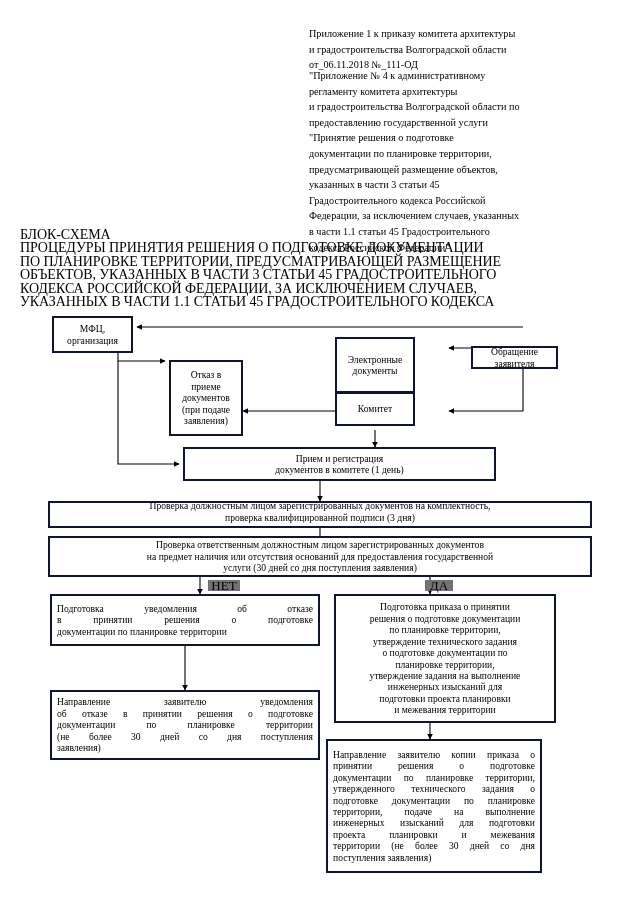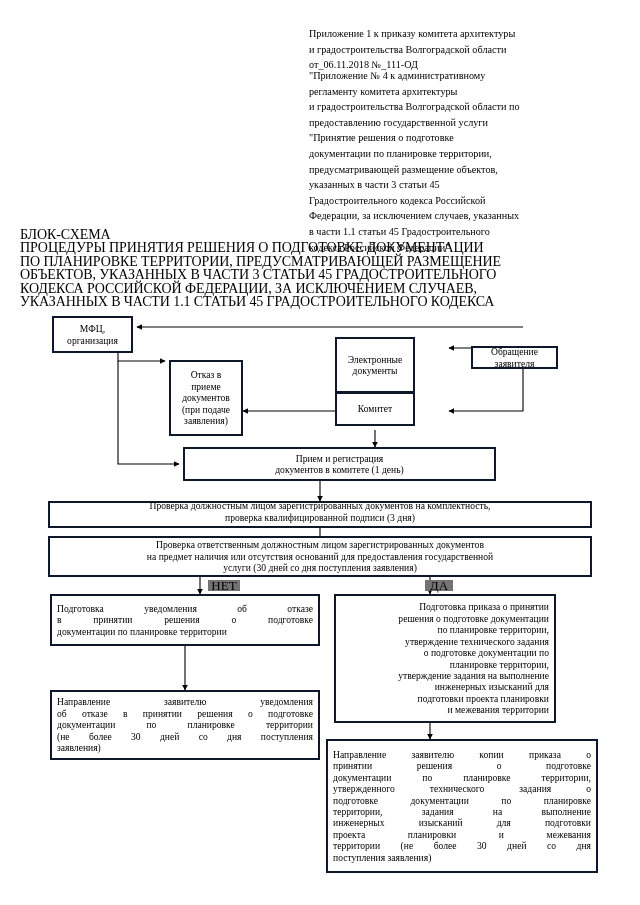--- a/index.html
+++ b/index.html
@@ -61,21 +61,21 @@
     background: #fff;
     font-size: 9.6px;
     line-height: 11.4px;
     padding: 3px 5px;
     display: flex;
     flex-direction: column;
     justify-content: center;
   }
   .box .ln { display: block; }
   .c   { text-align: center; }
-  .l   { text-align: right; }
+  .l   { text-align: center; }
   .j   { text-align: justify; }
   .j .ln { text-align: justify; text-align-last: justify; }
   .j .ln.last-line { text-align: left; text-align-last: left; }
 
   .dec-label {
     position: absolute;
     font-size: 13px;
     line-height: 11px;
     text-align: center;
     background: #737373;
@@ -220,26 +220,26 @@
   </div>
 
   <div class="box j" style="left:50px; top:690px; width:270px; height:70px;">
     <span class="ln">Направление заявителю уведомления</span>
     <span class="ln">об отказе в принятии решения о подготовке</span>
     <span class="ln">документации по планировке территории</span>
     <span class="ln">(не более 30 дней со дня поступления</span>
     <span class="ln last-line">заявления)</span>
   </div>
 
-  <div class="box j" style="left:326px; top:739px; width:272px; height:134px;">
+  <div class="box j" style="left:326px; top:739px; width:216px; height:134px;">
     <span class="ln">Направление заявителю копии приказа о</span>
     <span class="ln">принятии решения о подготовке</span>
     <span class="ln">документации по планировке территории,</span>
     <span class="ln">утвержденного технического задания о</span>
     <span class="ln">подготовке документации по планировке</span>
-    <span class="ln">территории, задания на выполнение</span>
+    <span class="ln">территории, подаче на выполнение</span>
     <span class="ln">инженерных изысканий для подготовки</span>
     <span class="ln">проекта планировки и межевания</span>
     <span class="ln">территории (не более 30 дней со дня</span>
     <span class="ln last-line">поступления заявления)</span>
   </div>
 
 </div>
 
 </body></html>

